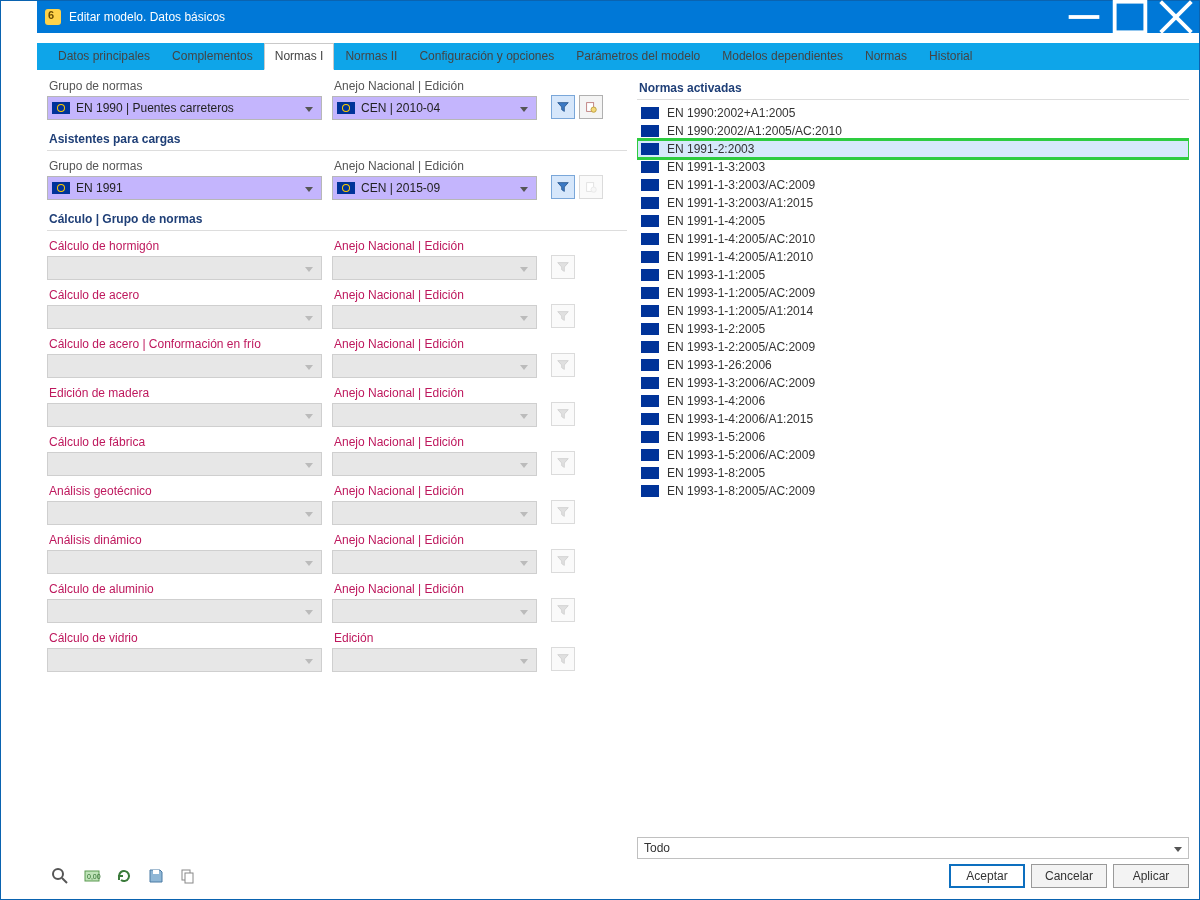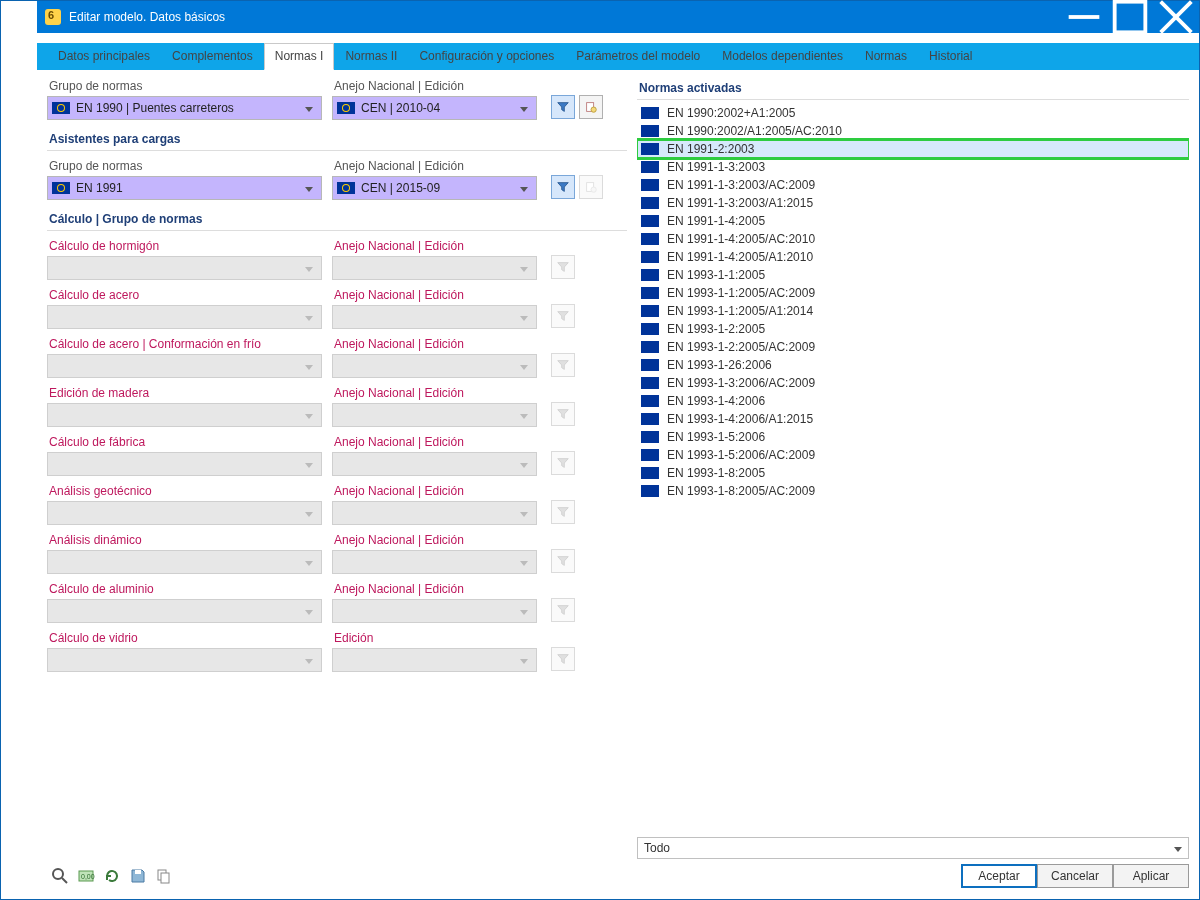--- a/index.html
+++ b/index.html
@@ -44,21 +44,21 @@
 
   .right-col .norms-list { flex:1; overflow:auto; border-left:0; }
   .norm-item { display:flex; align-items:center; height:18px; padding:0 4px; }
   .norm-item .flag { width:18px; height:12px; background:#003399; margin-right:8px; display:inline-block; }
   .norm-item.highlight { outline:3px solid #2ecc40; outline-offset:-1px; background:#d6e9fb; }
 
   .right-bottom { margin-top:auto; padding-top:6px; }
   .filter-combo { height:22px; border:1px solid #c0c0c0; background:#fff; display:flex; align-items:center; padding:0 6px; }
   .filter-combo .chev { margin-left:auto; color:#555; }
 
-  .footer { height:40px; border-top:0; display:flex; align-items:center; padding:0 10px 6px 10px; }
+  .footer { height:40px; border-top:0; display:flex; align-items:center; padding:0 10px 6px 10px; gap:6px; }
   .footer .tool { width:26px; height:26px; border:1px solid transparent; display:flex; align-items:center; justify-content:center; }
   .footer .tool svg { width:18px; height:18px; }
   .footer .spacer { flex:1; }
   .footer .btn { min-width:76px; height:24px; border:1px solid #9a9a9a; background:#f3f3f3; display:flex; align-items:center; justify-content:center; padding:0 12px; }
   .footer .btn.primary { border:2px solid #0d6fbf; background:#fff; font-weight:400; }
 
   .chev-down::before { content:""; display:inline-block; border-left:4px solid transparent; border-right:4px solid transparent; border-top:5px solid #555; }
   .disabled .chev-down::before { border-top-color:#bbb; }
 
   

